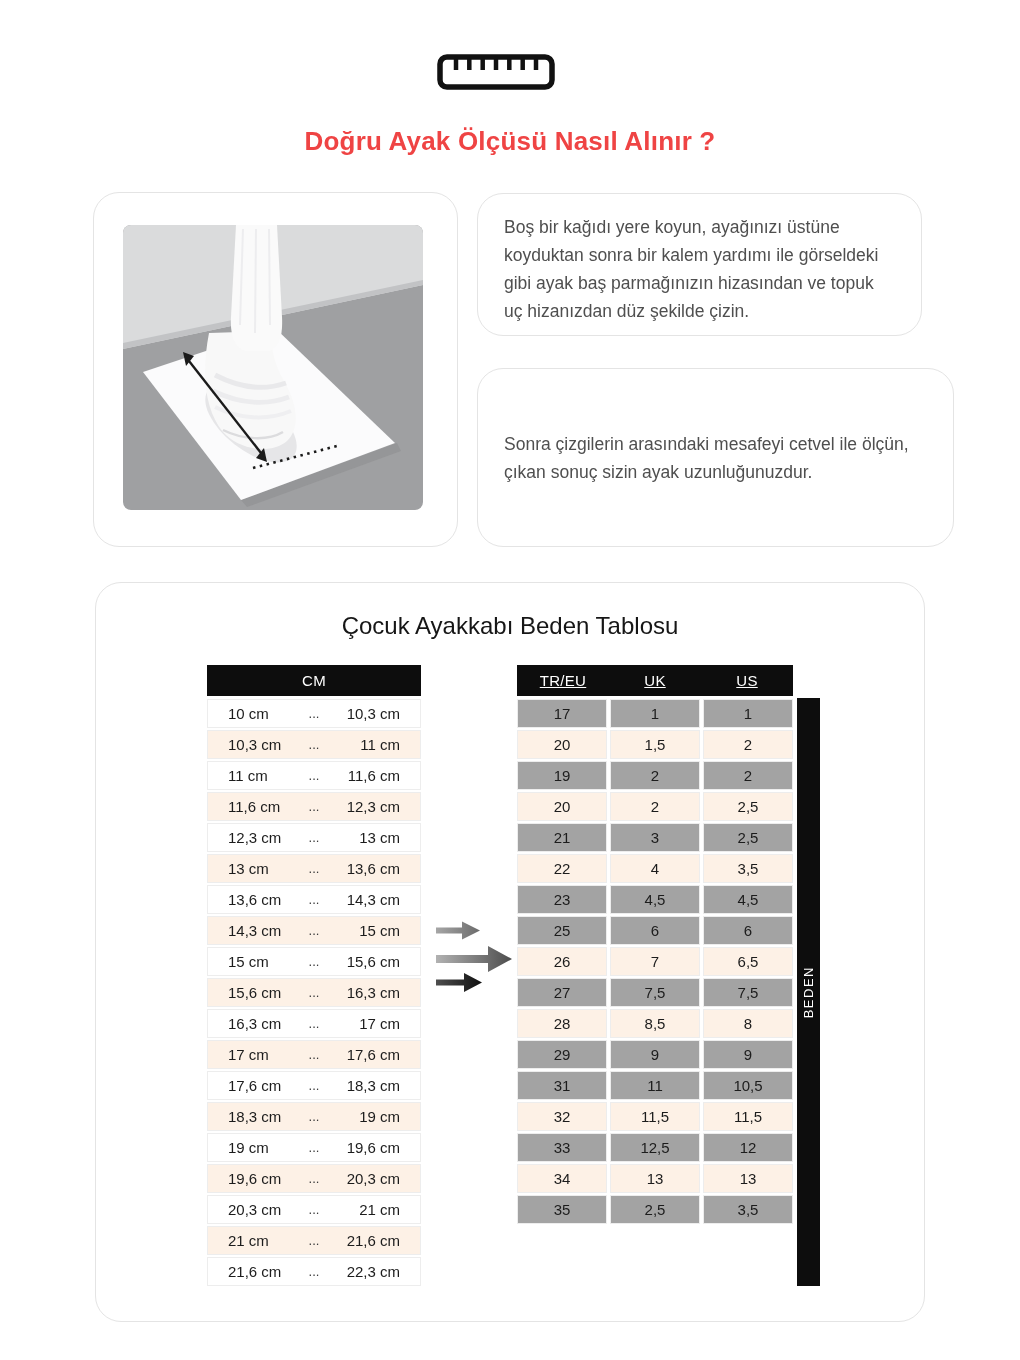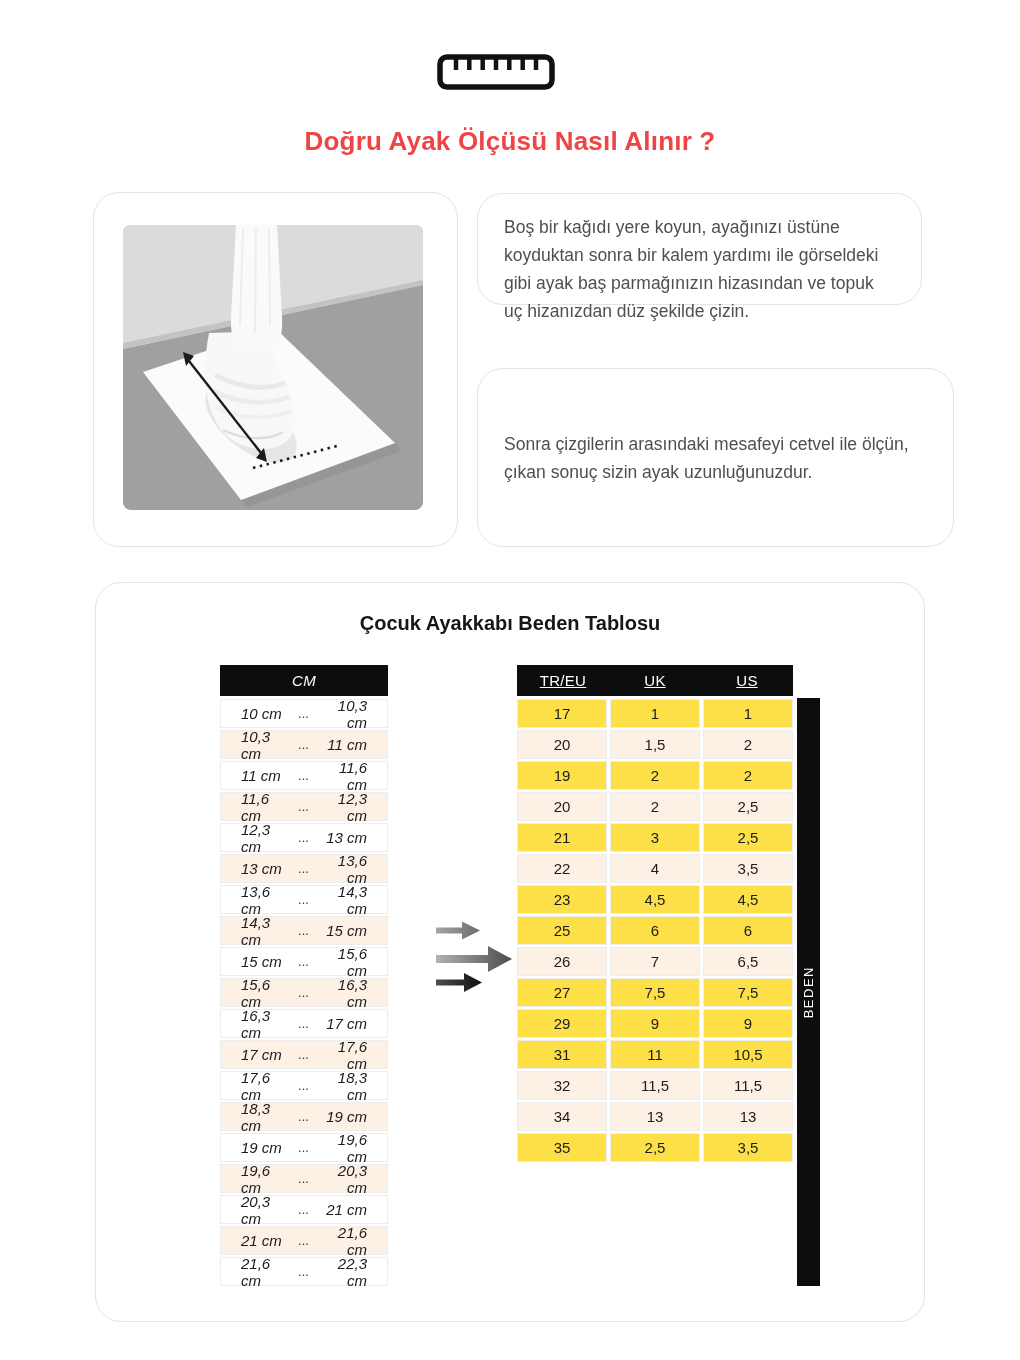--- a/index.html
+++ b/index.html
@@ -15,43 +15,43 @@
   .abs{position:absolute;}
   
   .ruler-wrap{left:437px;top:54px;width:118px;height:36px;}
   .page-title{left:0;top:126px;width:1020px;text-align:center;
     font-size:26px;font-weight:700;color:#ef4444;letter-spacing:.2px;}
   
   .card{background:#fff;border:1.5px solid var(--card-border);border-radius:26px;}
   .photo-card{left:93px;top:192px;width:365px;height:355px;}
   .photo{position:absolute;left:29px;top:32px;width:300px;height:285px;
     border-radius:8px;overflow:hidden;display:block;}
-  .text-card-1{left:477px;top:193px;width:445px;height:112px;}
+  .text-card-1{left:477px;top:193px;width:445px;height:143px;}
   .text-card-2{left:477px;top:368px;width:477px;height:179px;display:flex;align-items:center;}
   .instr{padding-left:26px;padding-right:38px;font-size:17.5px;line-height:28px;color:var(--txt2);}
   .text-card-1 .instr{padding-top:19px;}
   
   .table-card{left:95px;top:582px;width:830px;height:740px;}
   .section-title{left:0;top:612px;width:1020px;text-align:center;
-    font-size:20px;font-weight:700;color:#161616;}
-  
-  .cm-table{left:220px;top:665px;width:168px;font-style:italic;}
+    font-size:24px;font-weight:400;color:#161616;}
+  
+  .cm-table{left:207px;top:665px;width:214px;}
   .eu-table{left:517px;top:665px;width:276px;}
   .tbl-header{height:31px;background:var(--hdr);color:#fff;font-size:15px;font-weight:500;
     display:flex;align-items:center;justify-content:center;margin-bottom:3px;letter-spacing:.3px;}
   .eu-header{justify-content:space-between;}
   .eu-header span{flex:1;text-align:center;text-decoration:underline;}
   .cm-row{height:29px;margin-bottom:2px;background:#fff;border:1px solid #ededed;
     display:flex;align-items:center;font-size:15px;color:#1c1c1c;padding:4px 20px;}
   .cm-row.alt{background:var(--row-alt);}
   .cm-from{flex:1;text-align:left;}
   .cm-sep{width:34px;text-align:center;font-size:13px;color:#3a3a3a;}
   .cm-to{flex:1;text-align:right;}
   .eu-row{height:29px;margin-bottom:2px;display:flex;gap:3px;}
-  .eu-cell{flex:1;background:#fde047;border:1px solid #ededed;font-size:15px;color:#1c1c1c;
+  .eu-cell{flex:1;background:#a3a3a3;border:1px solid #ededed;font-size:15px;color:#1c1c1c;
     display:flex;align-items:center;justify-content:center;}
   .eu-row.alt .eu-cell{background:var(--row-alt);}
   
   .beden-bar{left:797px;top:698px;width:23px;height:588px;background:var(--hdr);
     display:flex;align-items:center;justify-content:center;}
   .beden-text{writing-mode:vertical-rl;transform:rotate(180deg);color:#fff;
     font-size:13px;letter-spacing:1.5px;font-weight:500;}
   
   .arrows-wrap{left:436px;top:915px;width:80px;height:82px;}
 </style>
@@ -284,35 +284,45 @@
         <div class="eu-row alt">
           <span class="eu-cell">26</span>
           <span class="eu-cell">7</span>
           <span class="eu-cell">6,5</span>
         </div>
         <div class="eu-row">
           <span class="eu-cell">27</span>
           <span class="eu-cell">7,5</span>
           <span class="eu-cell">7,5</span>
         </div>
+        <div class="eu-row alt">
+          <span class="eu-cell">28</span>
+          <span class="eu-cell">8,5</span>
+          <span class="eu-cell">8</span>
+        </div>
         <div class="eu-row">
           <span class="eu-cell">29</span>
           <span class="eu-cell">9</span>
           <span class="eu-cell">9</span>
         </div>
         <div class="eu-row">
           <span class="eu-cell">31</span>
           <span class="eu-cell">11</span>
           <span class="eu-cell">10,5</span>
         </div>
         <div class="eu-row alt">
           <span class="eu-cell">32</span>
           <span class="eu-cell">11,5</span>
           <span class="eu-cell">11,5</span>
         </div>
+        <div class="eu-row">
+          <span class="eu-cell">33</span>
+          <span class="eu-cell">12,5</span>
+          <span class="eu-cell">12</span>
+        </div>
         <div class="eu-row alt">
           <span class="eu-cell">34</span>
           <span class="eu-cell">13</span>
           <span class="eu-cell">13</span>
         </div>
         <div class="eu-row">
           <span class="eu-cell">35</span>
           <span class="eu-cell">2,5</span>
           <span class="eu-cell">3,5</span>
         </div>

